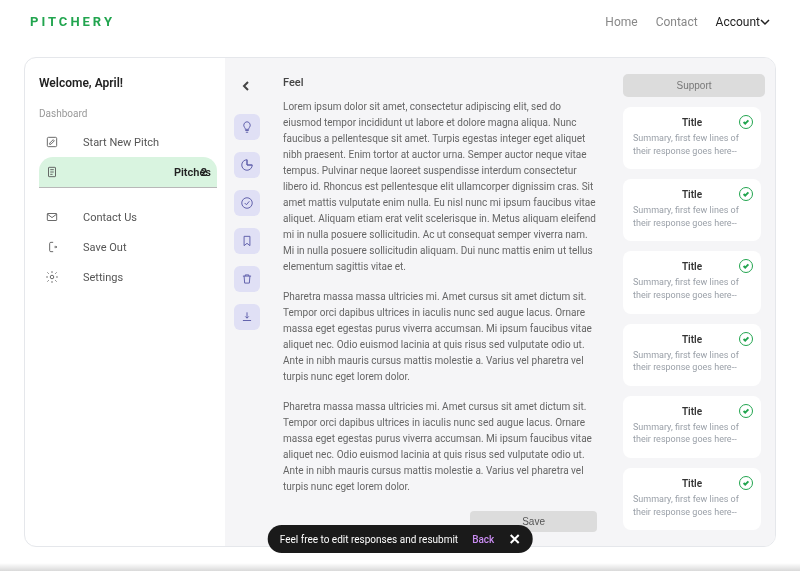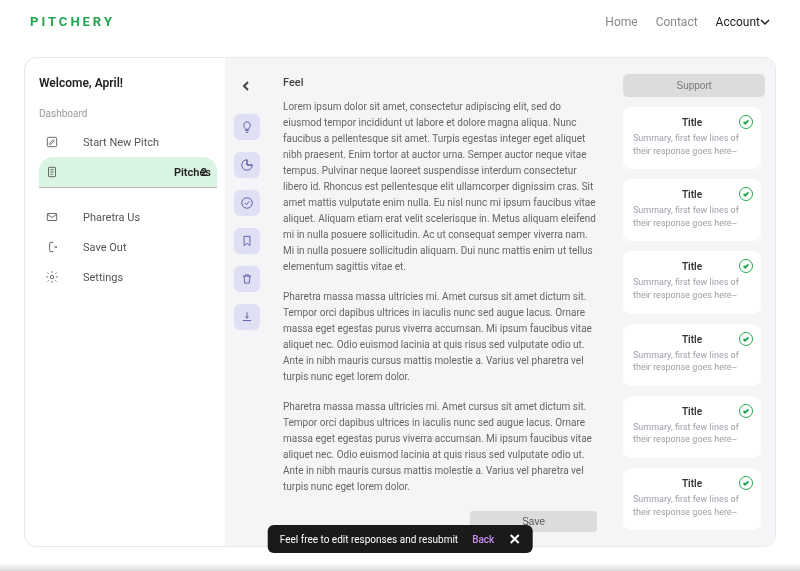--- a/index.html
+++ b/index.html
@@ -165,21 +165,21 @@
   
   .toast {
     position: absolute;
     bottom: 18px;
     left: 50%;
     transform: translateX(-50%);
     background: #1a1a1a;
     color: #fff;
     font-size: 10px;
     padding: 8px 12px;
-    border-radius: 6px;
+    border-radius: 14px;
     display: flex;
     align-items: center;
     gap: 14px;
   }
   .toast .back-link { color: #c98cf0; font-weight:500;}
   .toast .close { width:12px; height:12px; stroke:#fff; stroke-width:2; fill:none; cursor:pointer;}
   .shadow {
     position:absolute; left:0; right:0; bottom:0; height:8px;
     background: linear-gradient(to bottom, rgba(0,0,0,0), rgba(0,0,0,0.15));
     pointer-events:none;
@@ -221,21 +221,21 @@
         </svg>
       <span>Pitches</span>
       <span class="badge">2</span>
     </div>
     <div class="side-gap"></div>
     <div class="side-item">
       <svg viewBox="0 0 24 24">
           <rect x="4" y="6" width="16" height="12" rx="1"></rect>
           <path d="M4 7l8 6 8-6"></path>
         </svg>
-      <span>Pharetra Us</span>
+      <span>Contact Us</span>
     </div>
     <div class="side-item">
       <svg viewBox="0 0 24 24">
           <path d="M14 4h-4a2 2 0 00-2 2v12a2 2 0 002 2h4"></path>
           <path d="M16 12h4m0 0l-2-2m2 2l-2 2"></path>
         </svg>
       <span>Save Out</span>
     </div>
     <div class="side-item">
       <svg viewBox="0 0 24 24">

